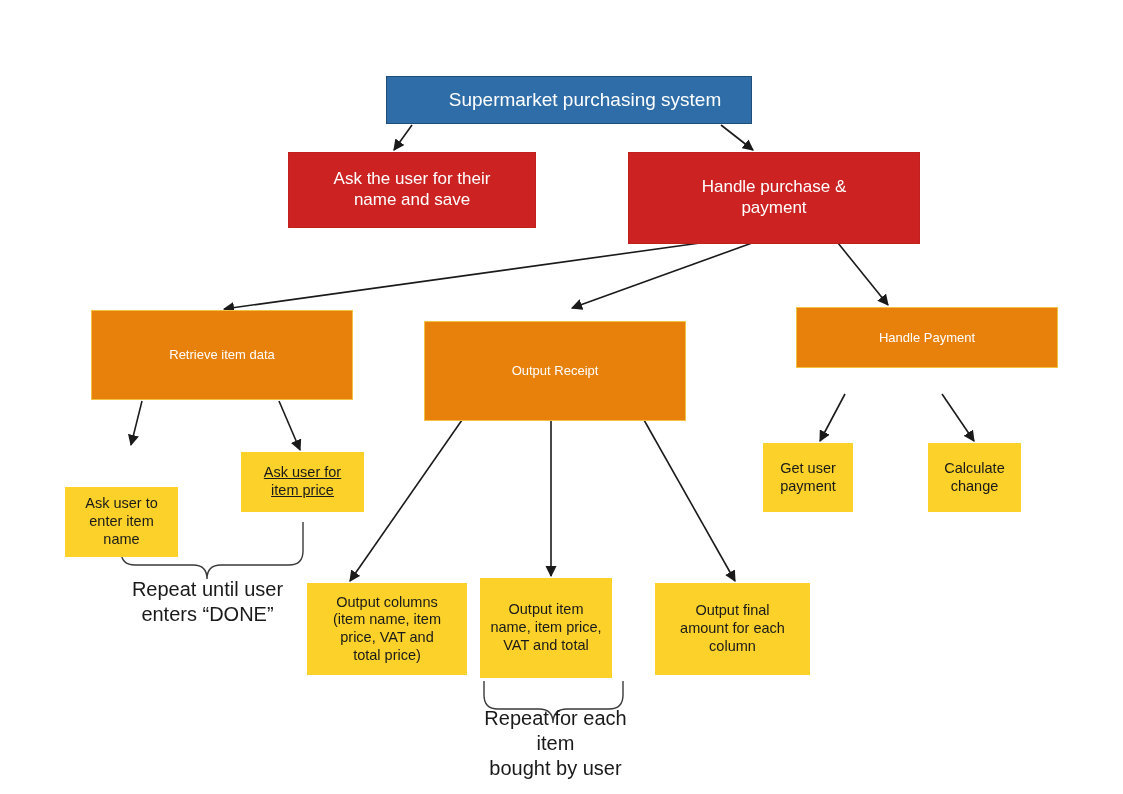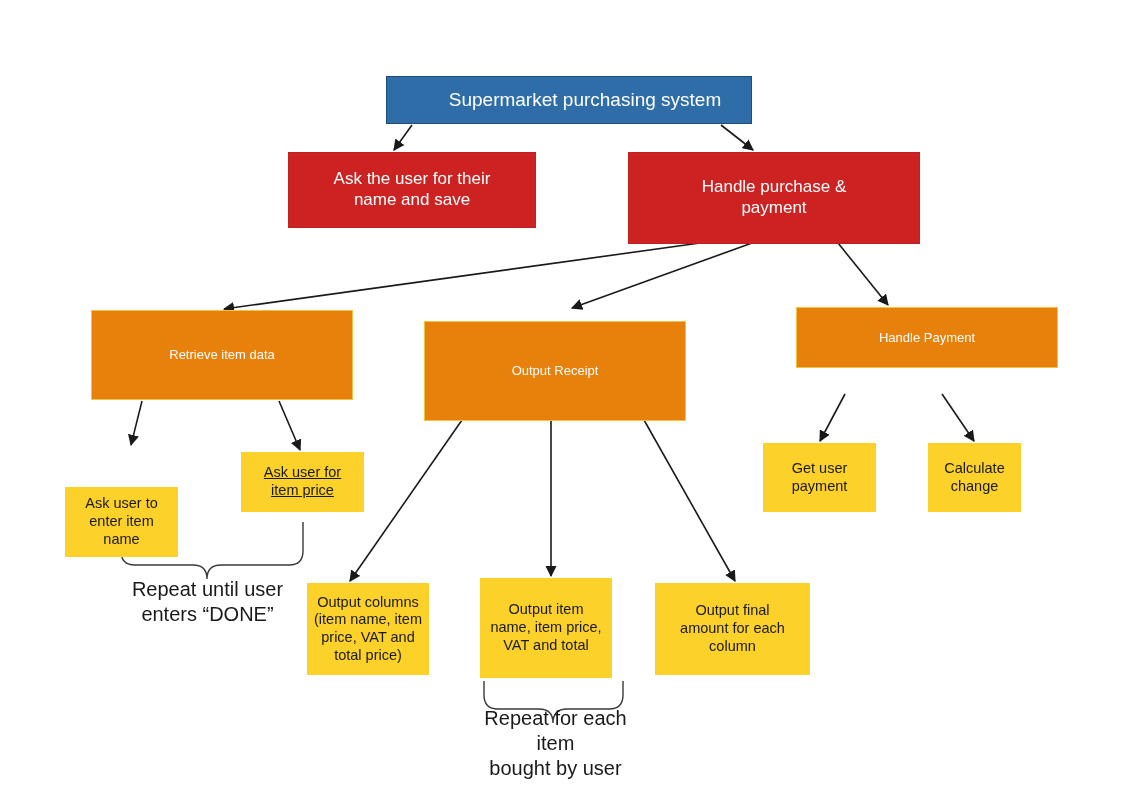--- a/index.html
+++ b/index.html
@@ -108,31 +108,31 @@
       <div class="node node-l1" style="left: 628px; top: 152px; width: 292px; height: 92px;">Handle purchase &amp;
 payment</div>
       <div class="node node-l2" style="left: 91px; top: 310px; width: 262px; height: 90px;">Retrieve item data</div>
       <div class="node node-l2" style="left: 424px; top: 321px; width: 262px; height: 100px;">Output Receipt</div>
       <div class="node node-l2" style="left: 756px; top: 307px; width: 262px; height: 61px; margin-left: 40px;">Handle Payment</div>
       <div class="node node-l3" style="left: 65px; top: 447px; width: 113px; height: 70px; margin-top: 40px;">Ask user to
 enter item
 name</div>
       <div class="node node-l3" style="left: 241px; top: 452px; width: 123px; height: 60px; text-decoration: underline;">Ask user for
 item price</div>
-      <div class="node node-l3" style="left: 307px; top: 583px; width: 122px; height: 92px;">Output columns
+      <div class="node node-l3" style="left: 307px; top: 583px; width: 160px; height: 92px;">Output columns
 (item name, item
 price, VAT and
 total price)</div>
       <div class="node node-l3" style="left: 480px; top: 578px; width: 132px; height: 100px;">Output item
 name, item price,
 VAT and total</div>
       <div class="node node-l3" style="left: 655px; top: 583px; width: 155px; height: 92px;">Output final
 amount for each
 column</div>
-      <div class="node node-l3" style="left: 763px; top: 443px; width: 113px; height: 69px;">Get user
+      <div class="node node-l3" style="left: 763px; top: 443px; width: 90px; height: 69px;">Get user
 payment</div>
       <div class="node node-l3" style="left: 928px; top: 443px; width: 93px; height: 69px;">Calculate
 change</div>
     </div>
   <div id="caption-layer">
       <div class="caption" style="left: 130px; top: 577px; width: 155px;">Repeat until user
 enters “DONE”</div>
       <div class="caption" style="left: 463px; top: 706px; width: 185px;">Repeat for each item
 bought by user</div>
     </div>

